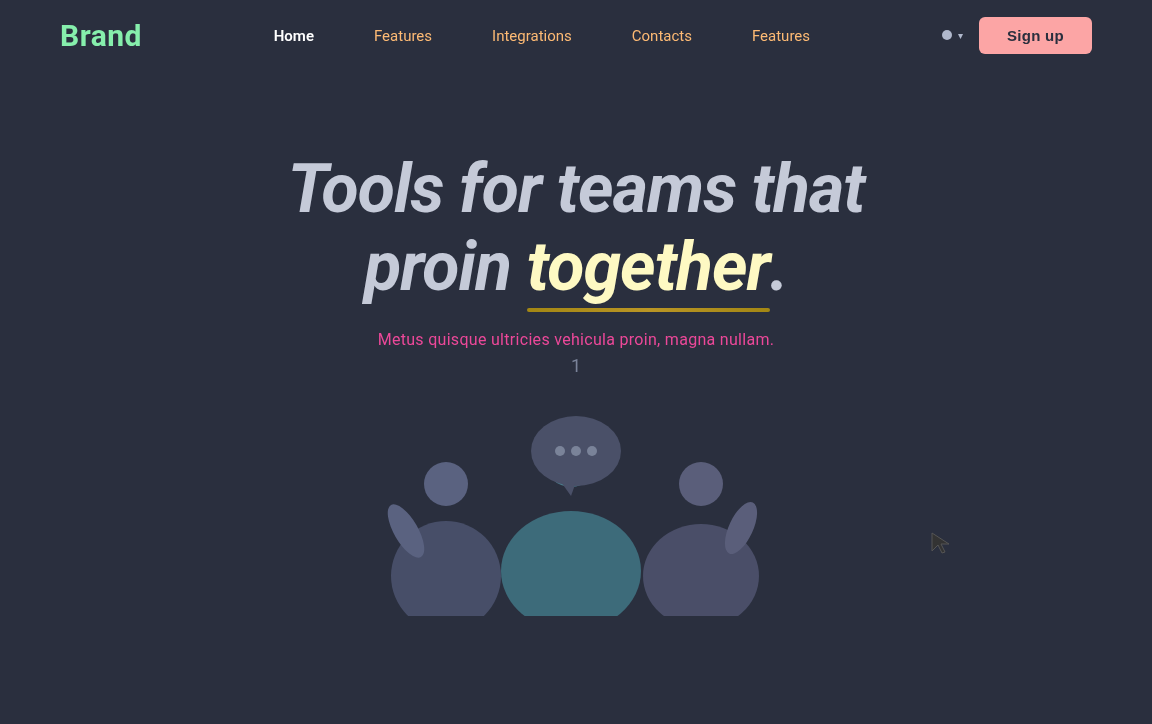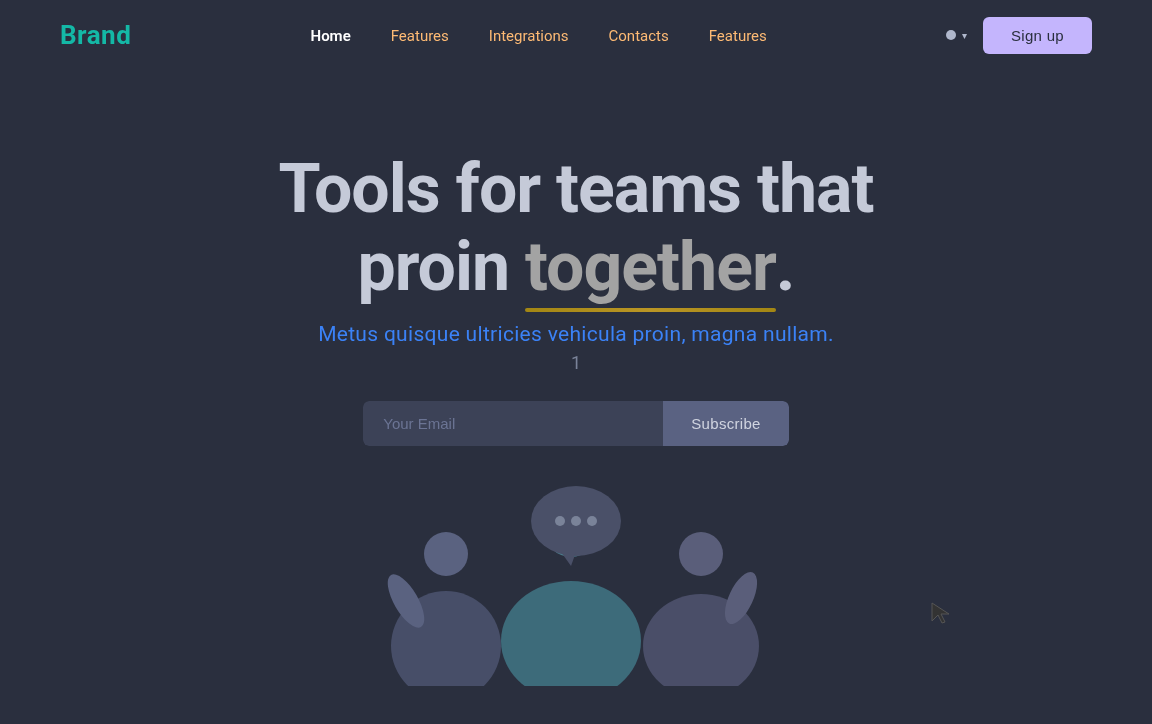--- a/index.html
+++ b/index.html
@@ -19,30 +19,30 @@
       align-items: center;
       justify-content: space-between;
       padding: 0 60px;
       height: 70px;
       background-color: #2a2f3e;
       position: relative;
       z-index: 10;
     }
 
     .nav-brand {
-      font-size: 26px;
+      font-size: 30px;
       font-weight: 700;
-      color: #14b8a6;
+      color: #86efac;
       letter-spacing: 0.5px;
     }
 
     .nav-links {
       display: flex;
       align-items: center;
-      gap: 40px;
+      gap: 60px;
       list-style: none;
     }
 
     .nav-links li a {
       color: #fdba74;
       text-decoration: none;
       font-size: 15px;
       font-weight: 400;
       transition: color 0.2s;
     }
@@ -75,27 +75,27 @@
       background: #b0b8cc;
       border-radius: 50%;
     }
 
     .nav-chevron {
       font-size: 10px;
       color: #b0b8cc;
     }
 
     .signup-btn {
-      background: #c4b5fd;
+      background: #fca5a5;
       color: #2a2f3e;
       border: none;
       border-radius: 6px;
       padding: 10px 28px;
       font-size: 15px;
-      font-weight: 400;
+      font-weight: 700;
       cursor: pointer;
       letter-spacing: 0.3px;
     }
 
     
     .hero {
       display: flex;
       flex-direction: column;
       align-items: center;
       text-align: center;
@@ -103,44 +103,45 @@
       position: relative;
     }
 
     .hero-title {
       font-size: 68px;
       font-weight: 700;
       color: #c5cad8;
       line-height: 1.15;
       max-width: 700px;
       letter-spacing: -1px;
+      font-style: italic;
     }
 
     .hero-title .highlight {
-      color: #a3a3a3;
+      color: #fef9c3;
       position: relative;
       display: inline-block;
     }
 
     .hero-title .highlight::after {
       content: '';
       position: absolute;
       bottom: -6px;
       left: 0;
       width: 100%;
       height: 4px;
       background: linear-gradient(90deg, #b8960c, #d4a820, #b8960c);
       border-radius: 2px;
       opacity: 0.85;
     }
 
     .hero-subtitle {
-      margin-top: 16px;
-      font-size: 21px;
-      color: #3b82f6;
+      margin-top: 24px;
+      font-size: 16px;
+      color: #ec4899;
       letter-spacing: 0.3px;
     }
 
     .hero-counter {
       margin-top: 6px;
       font-size: 18px;
       color: #7a8399;
       font-weight: 400;
     }
 
@@ -314,24 +315,20 @@
   <h1 class="hero-title">
     <span>Tools for teams that</span><br>
     <span>
       <span>proin </span><span class="highlight">together</span><span>.</span>
     </span>
   </h1>
 
   <p class="hero-subtitle">Metus quisque ultricies vehicula proin, magna nullam.</p>
   <p class="hero-counter">1</p>
 
-  <div class="subscribe-form">
-    <input class="email-input" type="email" placeholder="Your Email" style="">
-    <button class="subscribe-btn">Subscribe</button>
-  </div>
 </section>
 
 <div class="illustration-container">
 
   <div class="chat-bubble">
     <span class="dot"></span>
     <span class="dot"></span>
     <span class="dot"></span>
   </div>
 

